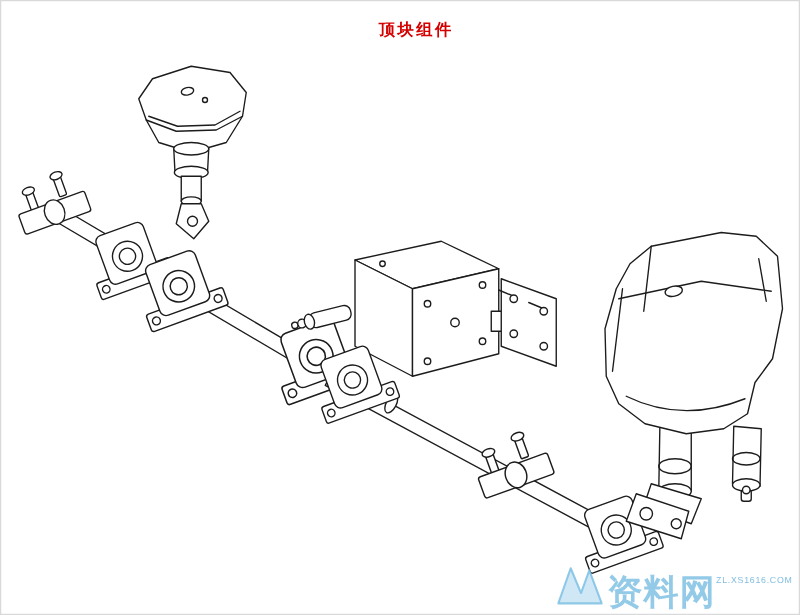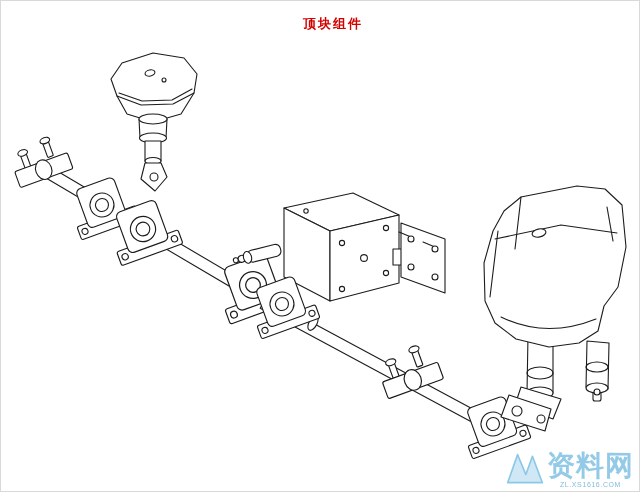--- a/index.html
+++ b/index.html
@@ -14,21 +14,21 @@
     color:#d40000;font-size:13px;font-weight:bold;letter-spacing:2px;
   }
   .drawing{position:absolute;left:0;top:0;}
   .drawing *{vector-effect:none;}
   .ln{fill:#ffffff;stroke:#1c1c1c;stroke-width:1.1;stroke-linejoin:round;stroke-linecap:round;}
   .ln-open{fill:none;stroke:#1c1c1c;stroke-width:1.1;stroke-linejoin:round;stroke-linecap:round;}
   .watermark{
     position:absolute;right:5px;bottom:3px;display:flex;align-items:flex-end;gap:3px;
     pointer-events:none;
   }
-  .wm-text{display:flex;flex-direction:column;align-items:center;line-height:1;margin-top:44px;}
+  .wm-text{display:flex;flex-direction:row;align-items:flex-start;line-height:1;margin-top:44px;}
   .wm-main{
     font-size:28px;font-weight:bold;color:rgba(138,198,229,0.92);
     letter-spacing:1px;line-height:1;
   }
   .wm-sub{
     font-size:7px;color:rgba(120,185,220,0.95);letter-spacing:0.6px;margin-top:1px;
     font-family:"Liberation Sans","DejaVu Sans",sans-serif;
   }
 </style>
 </head>

